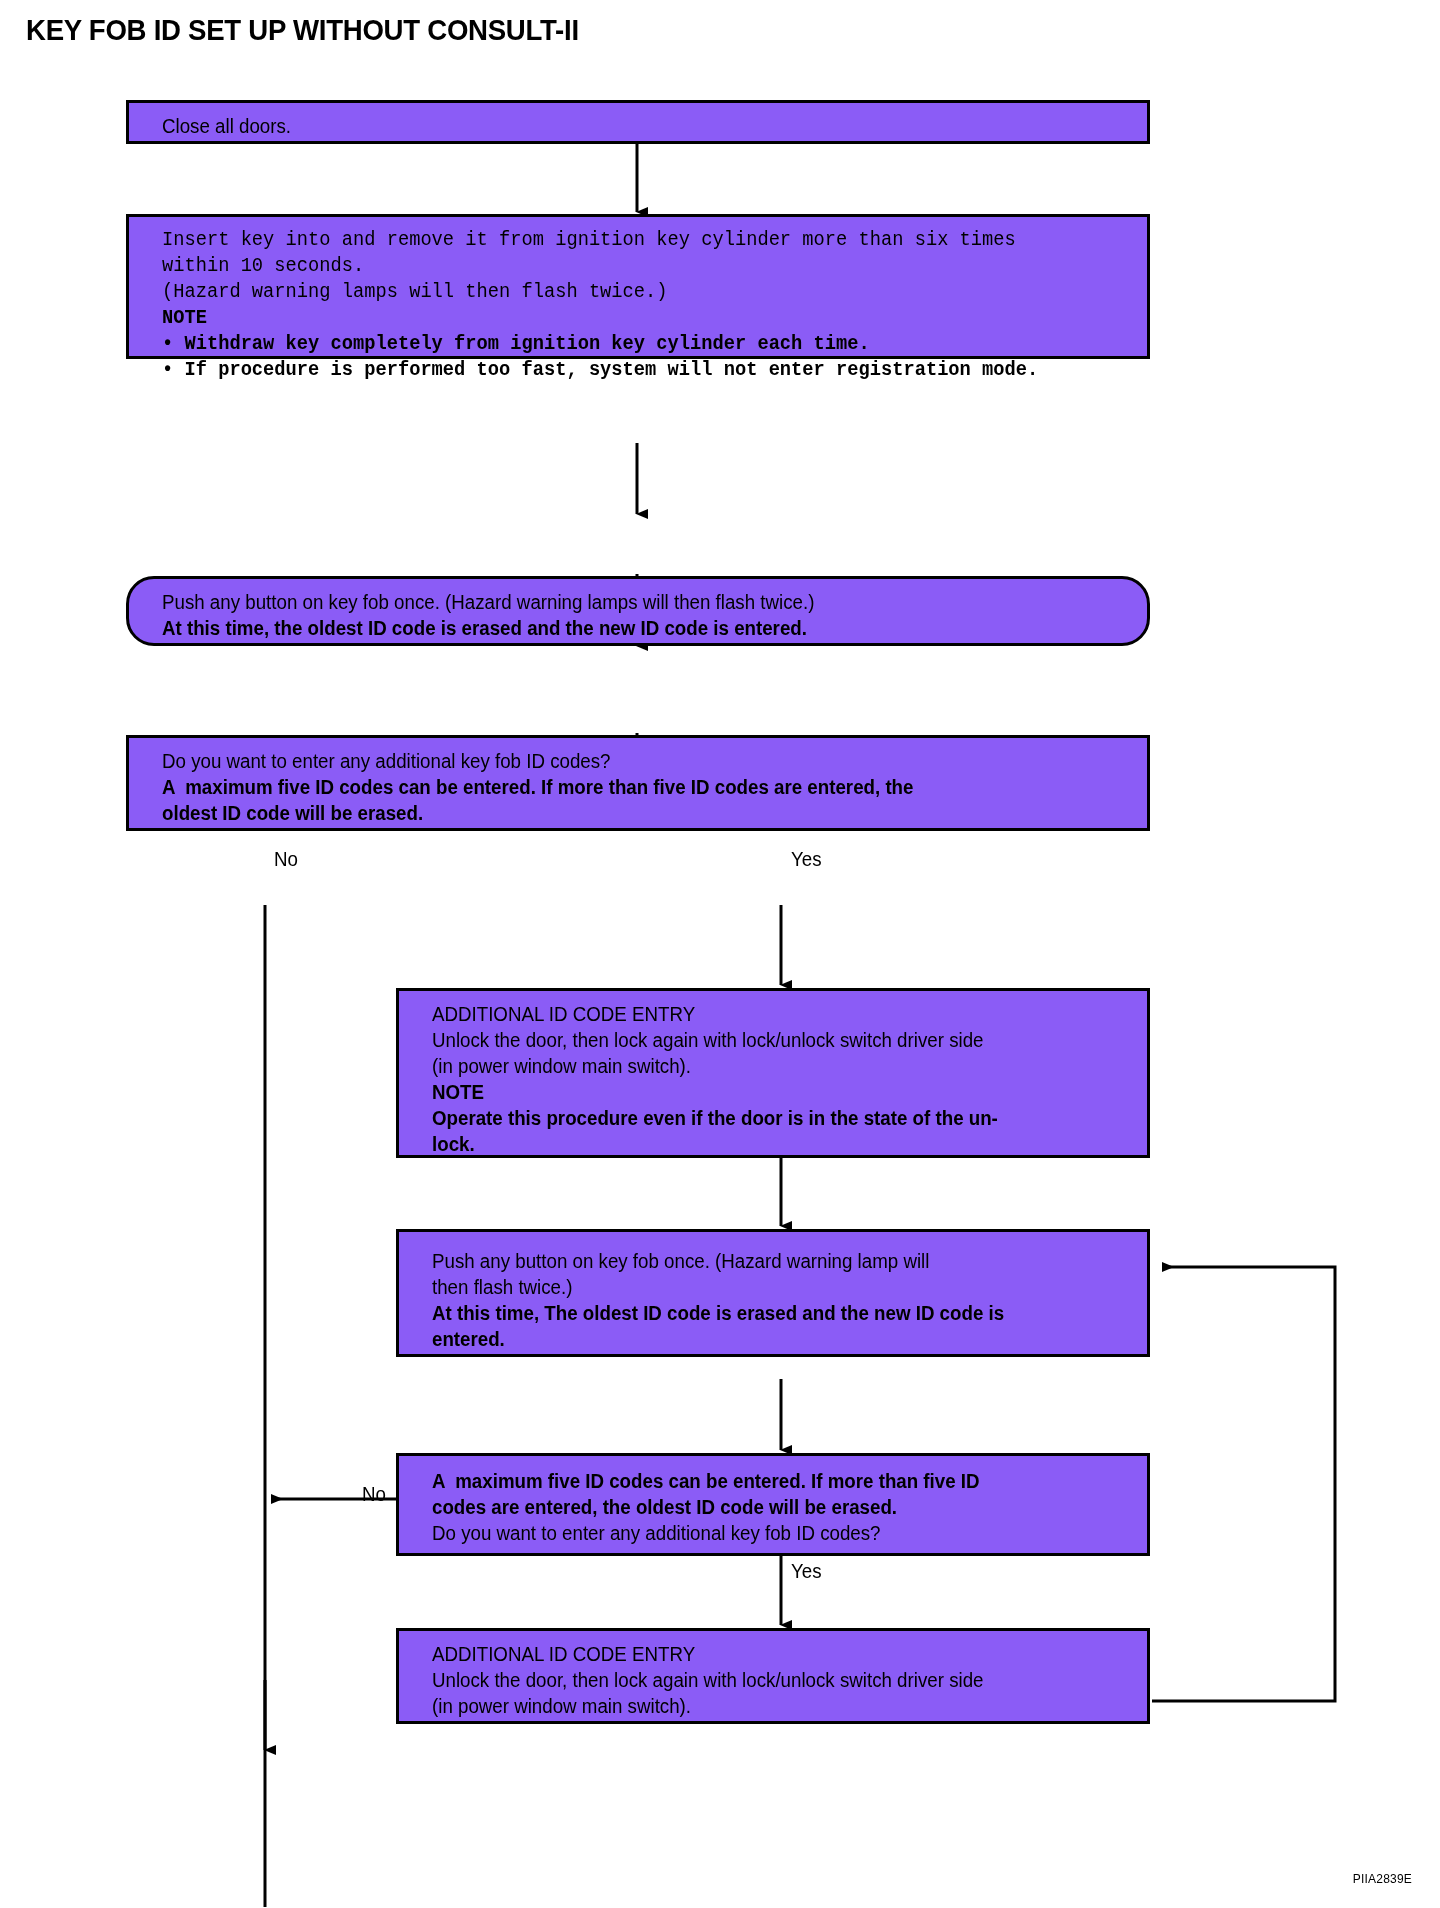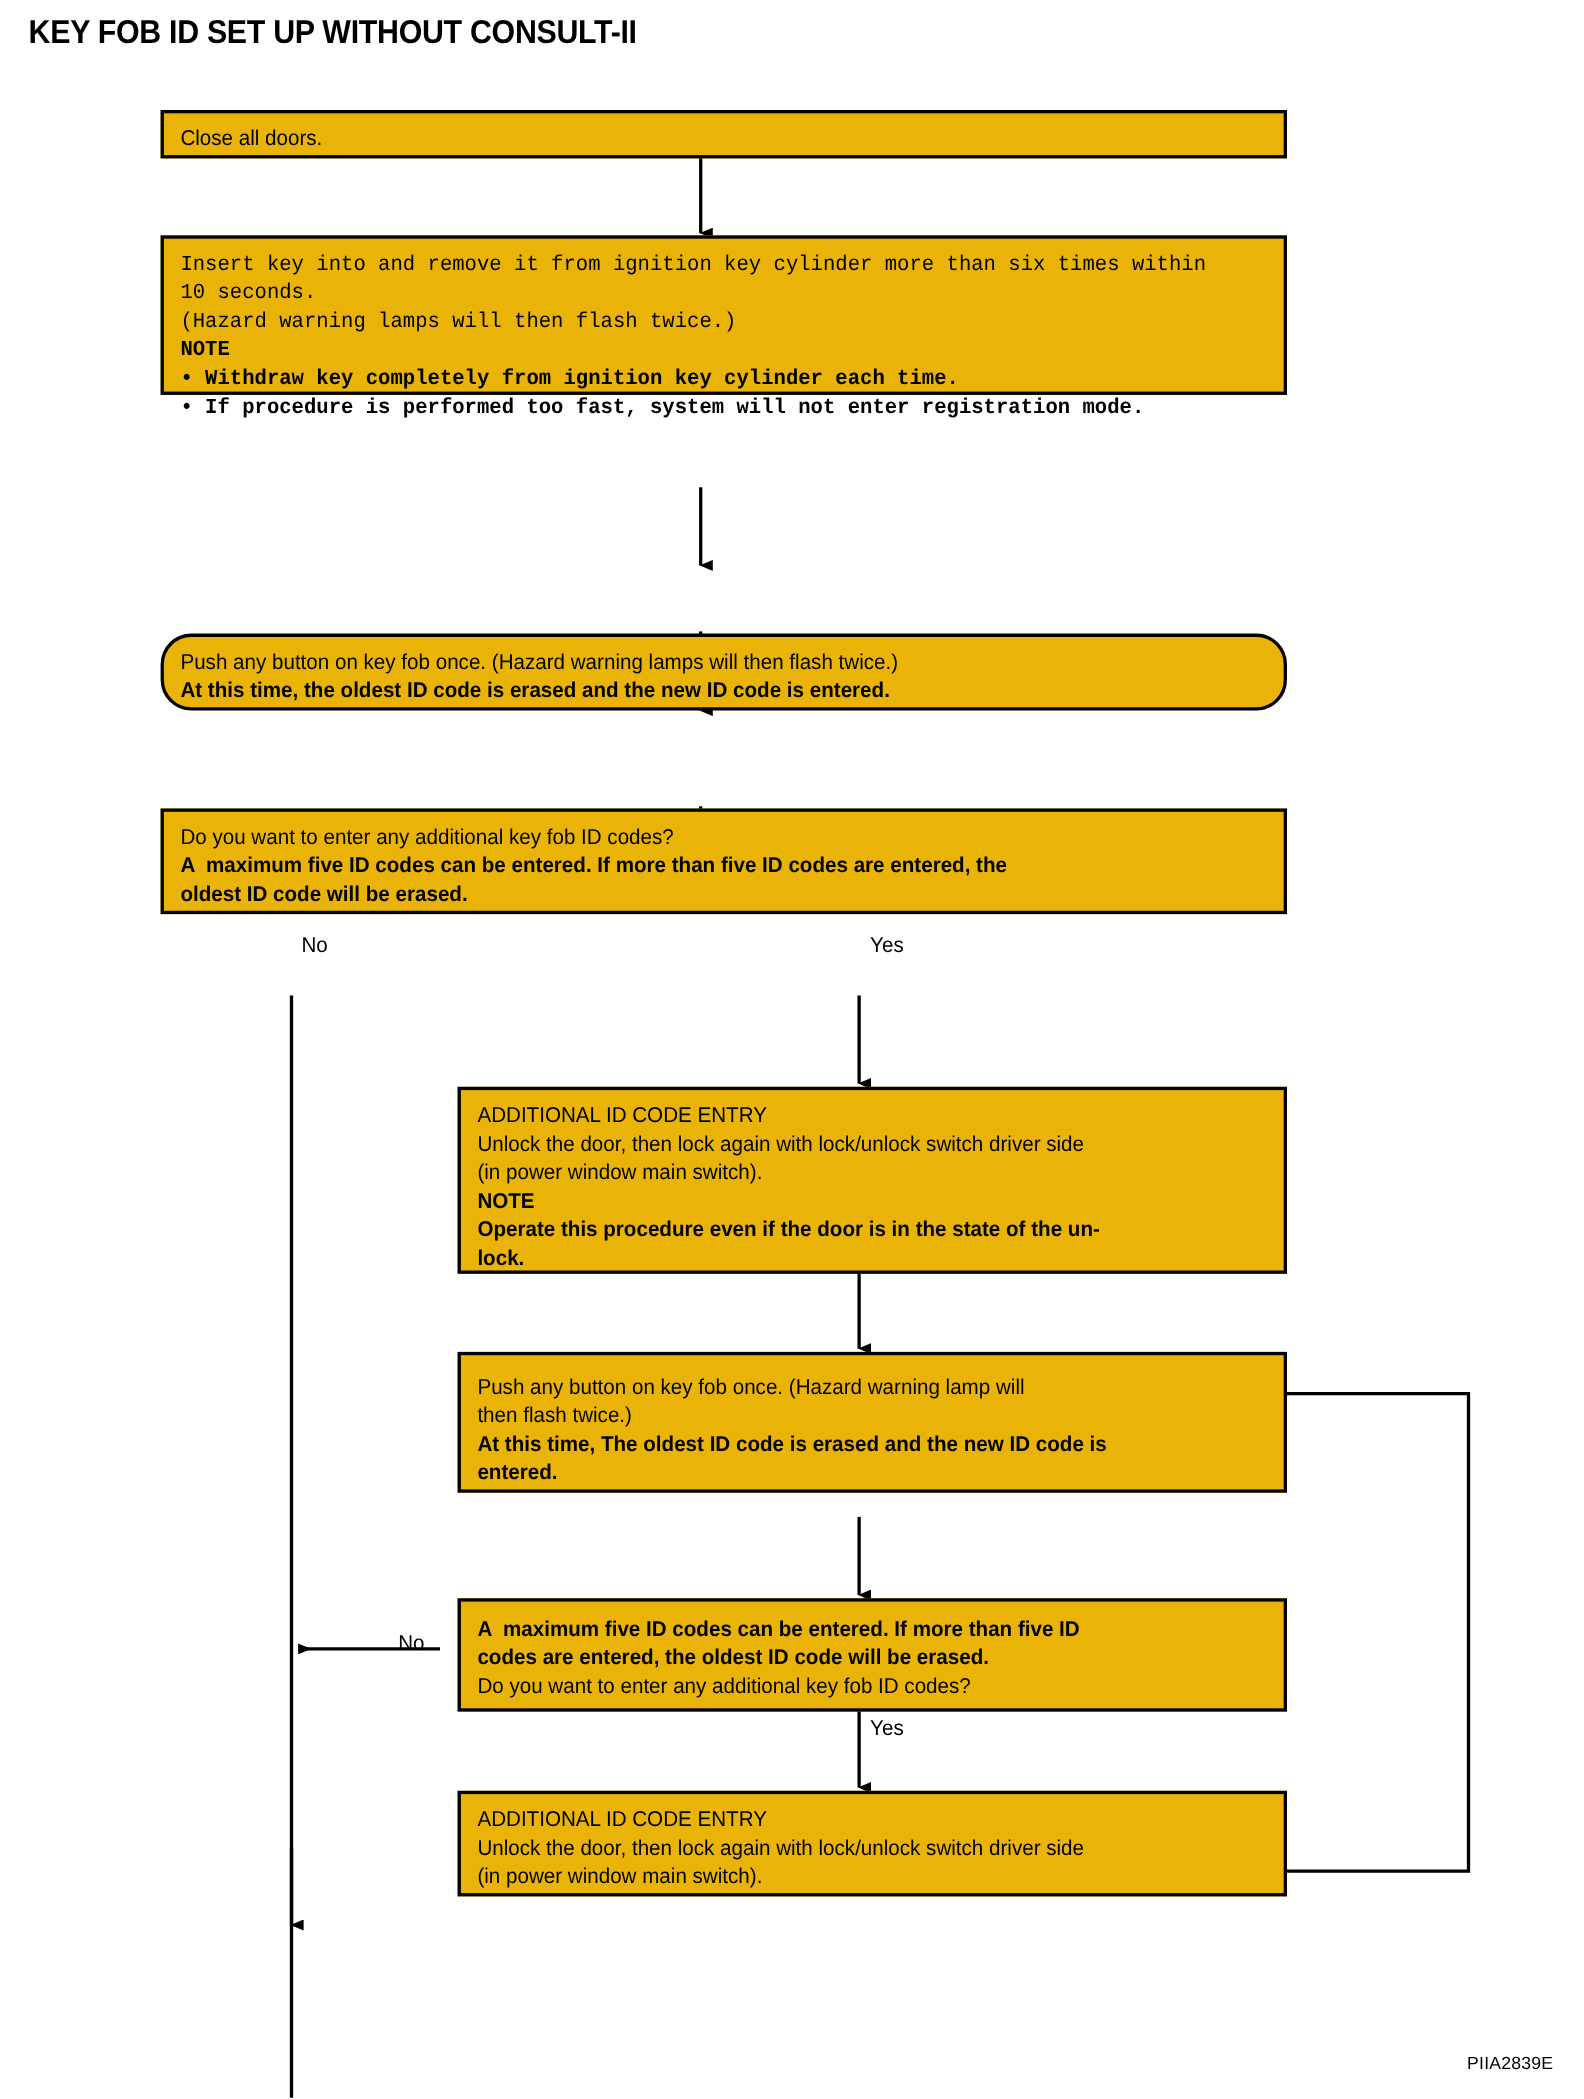--- a/index.html
+++ b/index.html
@@ -28,27 +28,26 @@
     font-size: 30px;
     font-weight: bold;
     letter-spacing: -0.3px;
     transform: scaleX(0.92);
     transform-origin: left top;
     white-space: nowrap;
   }
   .box {
     position: absolute;
     border: 3px solid #000000;
-    background: #eab308;
+    background: #8b5cf6;
     box-sizing: border-box;
-    padding: 10px 14px 10px 15px;
+    padding: 10px 14px 10px 33px;
     font-size: 19.5px;
     line-height: 26px;
     transform-origin: left top;
-    margin-left: 20px;
   }
   .box .ln {
     white-space: pre-wrap;
     transform: scaleX(0.96);
     transform-origin: left center;
   }
   .box .b { font-weight: bold; }
   .edge-label {
     position: absolute;
     font-size: 19.5px;
@@ -61,21 +60,21 @@
     position: absolute;
     left: 0; top: 0;
     width: 1440px;
     height: 1908px;
     pointer-events: none;
   }
   #figure-id {
     position: absolute;
     right: 28px;
     bottom: 22px;
-    font-size: 16px;
+    font-size: 12px;
     letter-spacing: 0.2px;
     white-space: nowrap;
     margin-top: 29px;
   }
 </style>
 </head>
 <body>
 
 <div id="page">
 

